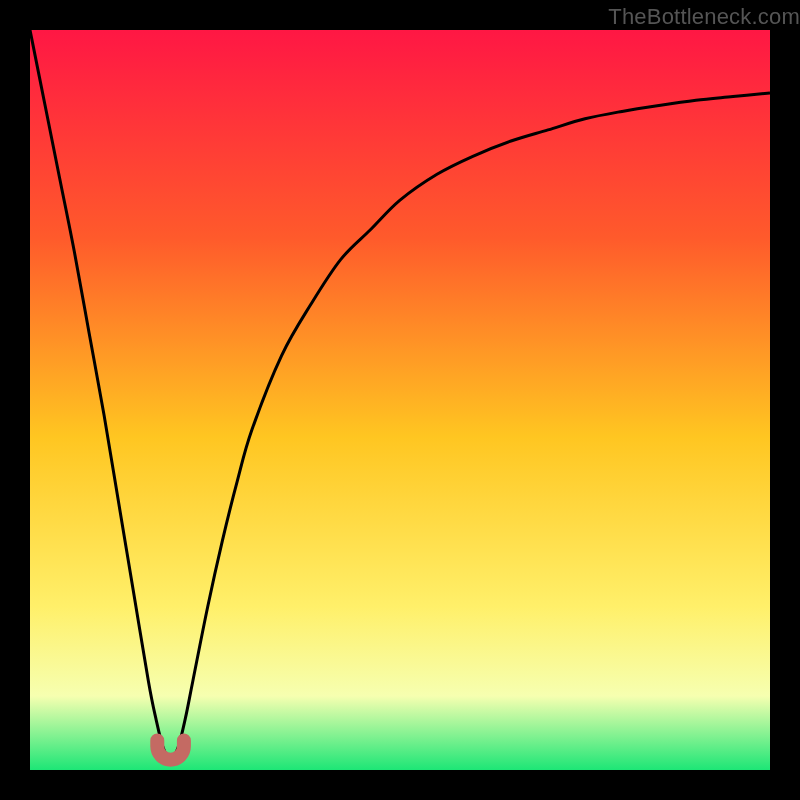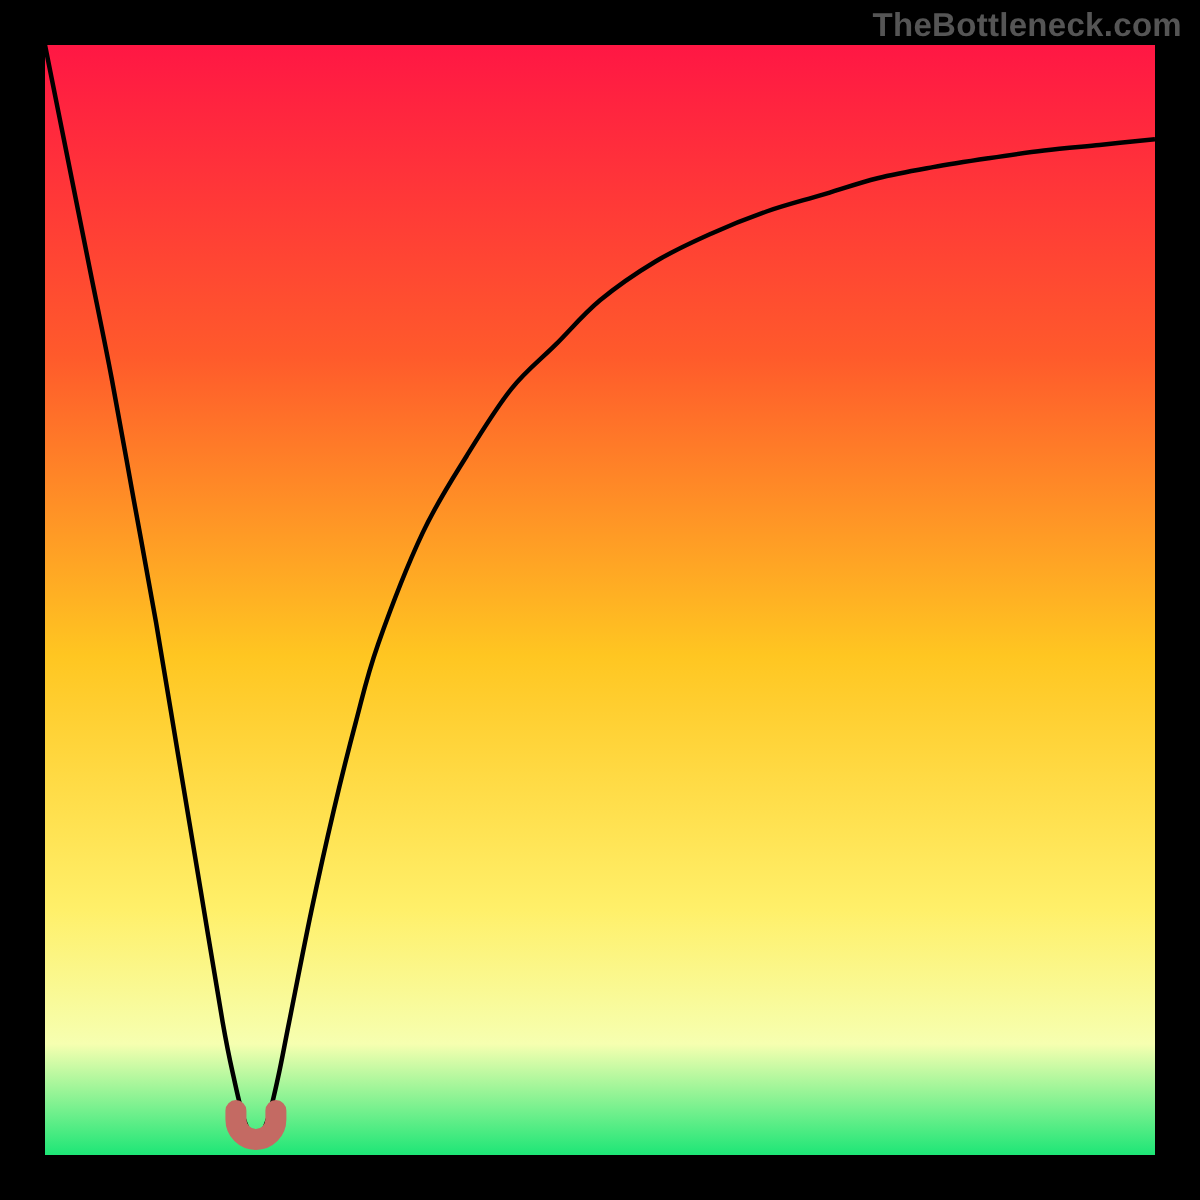--- a/index.html
+++ b/index.html
@@ -20,24 +20,24 @@
   .plot-area {
     position: absolute;
     top: 30px;
     left: 30px;
     width: 740px;
     height: 740px;
   }
   .watermark {
     position: absolute;
     top: 4px;
-    right: 12px;
+    right: 0;
     color: #555;
     font-size: 22px;
-    font-weight: 700;
+    font-weight: 400;
     letter-spacing: 0.2px;
     user-select: none;
   }
   svg { display: block; }
 </style>
 </head>
 <body>
 
 <div class="frame">
 

